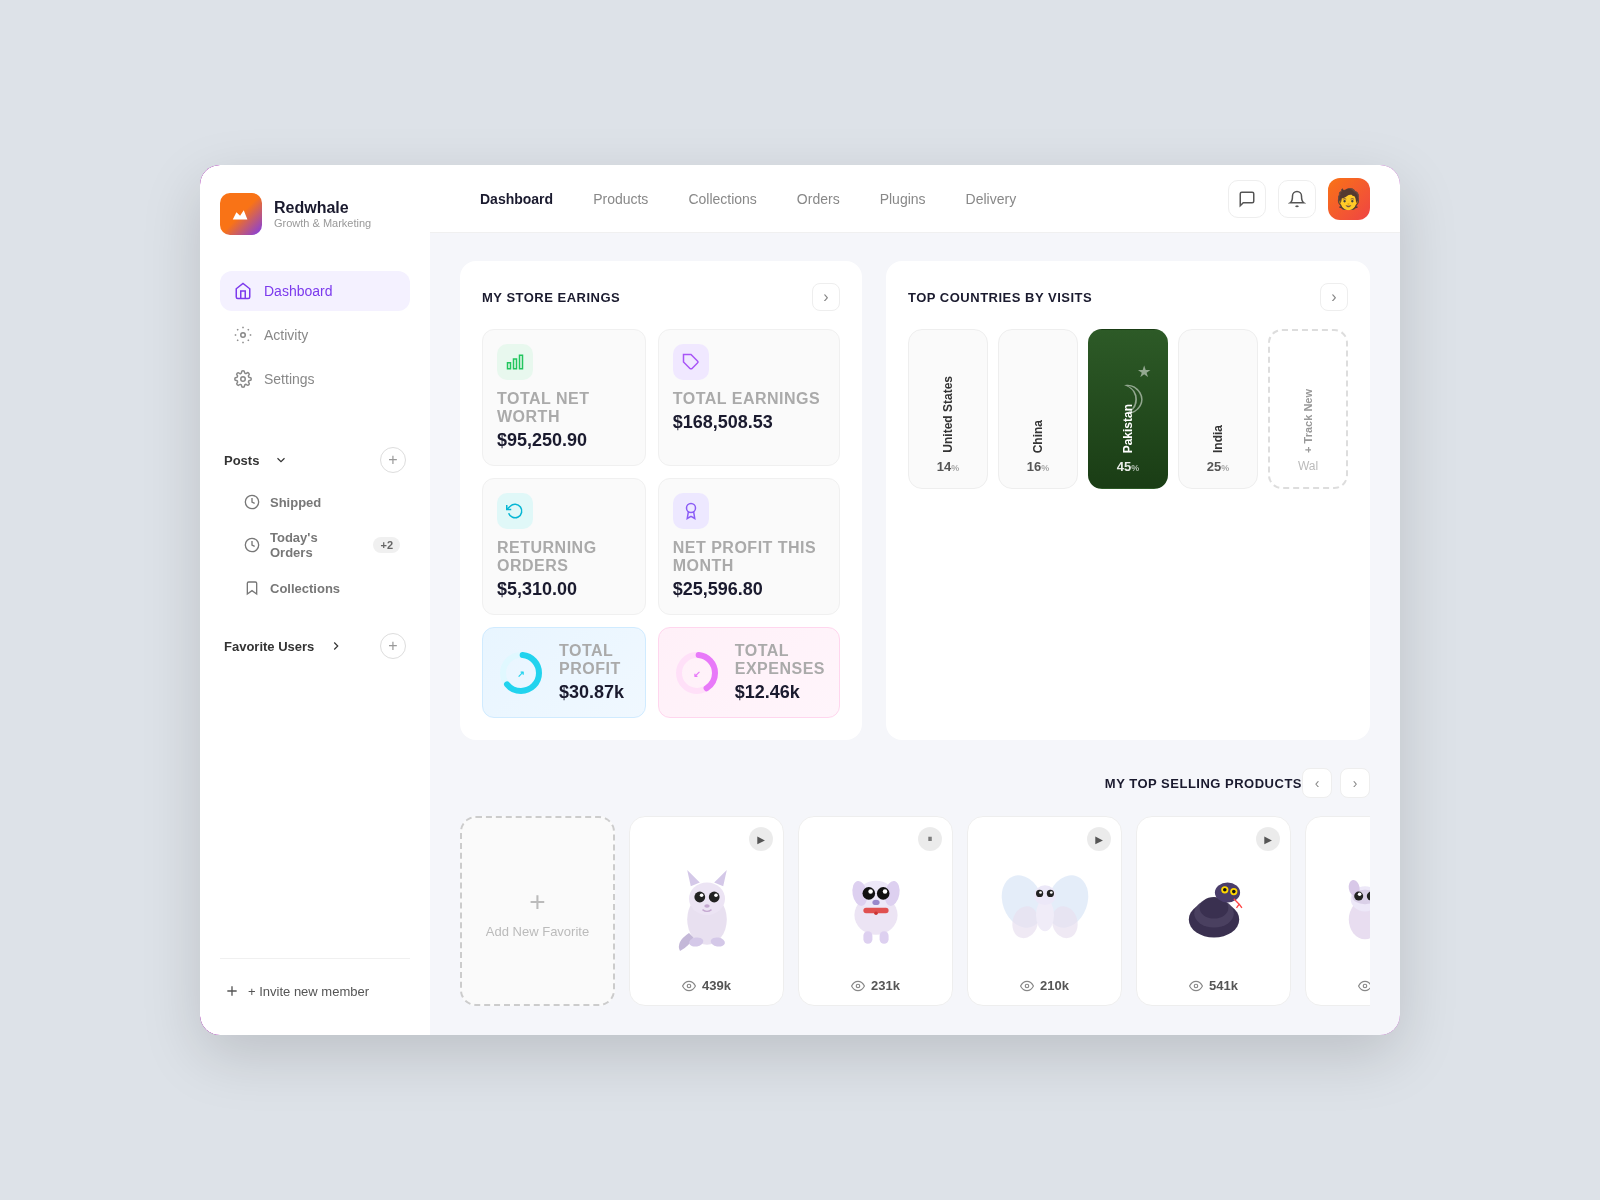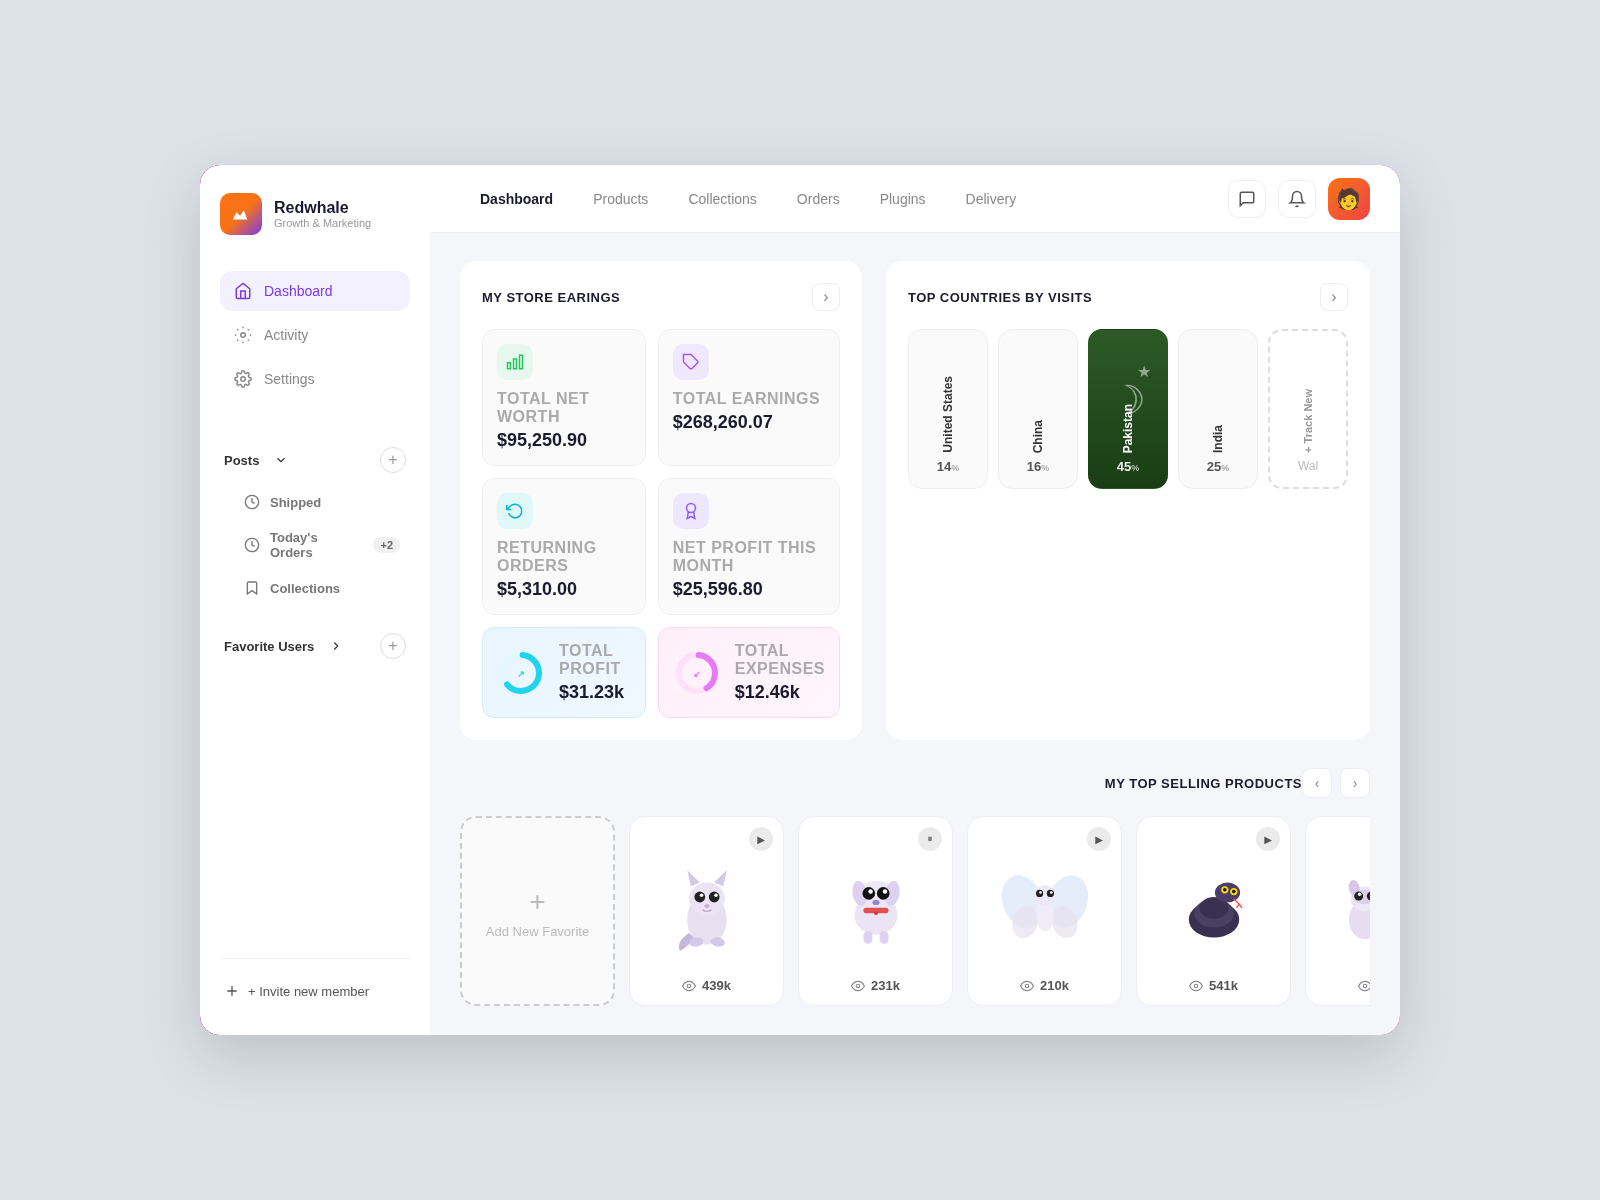--- a/index.html
+++ b/index.html
@@ -641,21 +641,21 @@
             </div>
 
             <div class="earning-card">
               <div class="earning-icon purple">
                 <svg width="18" height="18" viewBox="0 0 24 24" fill="none" stroke="#a855f7" stroke-width="2">
                     <path d="M20.59 13.41l-7.17 7.17a2 2 0 01-2.83 0L2 12V2h10l8.59 8.59a2 2 0 010 2.82z"></path>
                     <line x1="7" y1="7" x2="7.01" y2="7"></line>
                   </svg>
               </div>
               <div class="earning-label">TOTAL EARNINGS</div>
-              <div class="earning-value">$268,260.07</div>
+              <div class="earning-value">$168,508.53</div>
             </div>
 
             <div class="earning-card">
               <div class="earning-icon teal">
                 <svg width="18" height="18" viewBox="0 0 24 24" fill="none" stroke="#06b6d4" stroke-width="2">
                     <polyline points="1 4 1 10 7 10"></polyline>
                     <path d="M3.51 15a9 9 0 102.13-9.36L1 10"></path>
                   </svg>
               </div>
               <div class="earning-label">RETURNING ORDERS</div>
@@ -676,21 +676,21 @@
             <div class="earning-card profit full">
               <div class="earning-icon" style="background:transparent; margin:0;">
                 <svg width="48" height="48" viewBox="0 0 48 48">
                   <circle cx="24" cy="24" r="18" fill="none" stroke="#e0f8ff" stroke-width="6"></circle>
                   <circle cx="24" cy="24" r="18" fill="none" stroke="#22d3ee" stroke-width="6" stroke-dasharray="71 42" stroke-dashoffset="27" stroke-linecap="round"></circle>
                   <text x="24" y="28" text-anchor="middle" font-size="9" fill="#22d3ee" font-weight="700">↗</text>
                 </svg>
               </div>
               <div>
                 <div class="earning-label">TOTAL PROFIT</div>
-                <div class="earning-value">$31.23k</div>
+                <div class="earning-value">$30.87k</div>
               </div>
             </div>
 
             <div class="earning-card expenses full">
               <div class="earning-icon" style="background:transparent; margin:0;">
                 <svg width="48" height="48" viewBox="0 0 48 48">
                   <circle cx="24" cy="24" r="18" fill="none" stroke="#ffe0f8" stroke-width="6"></circle>
                   <circle cx="24" cy="24" r="18" fill="none" stroke="#e879f9" stroke-width="6" stroke-dasharray="45 68" stroke-dashoffset="27" stroke-linecap="round"></circle>
                   <text x="24" y="28" text-anchor="middle" font-size="9" fill="#e879f9" font-weight="700">↙</text>
                 </svg>

